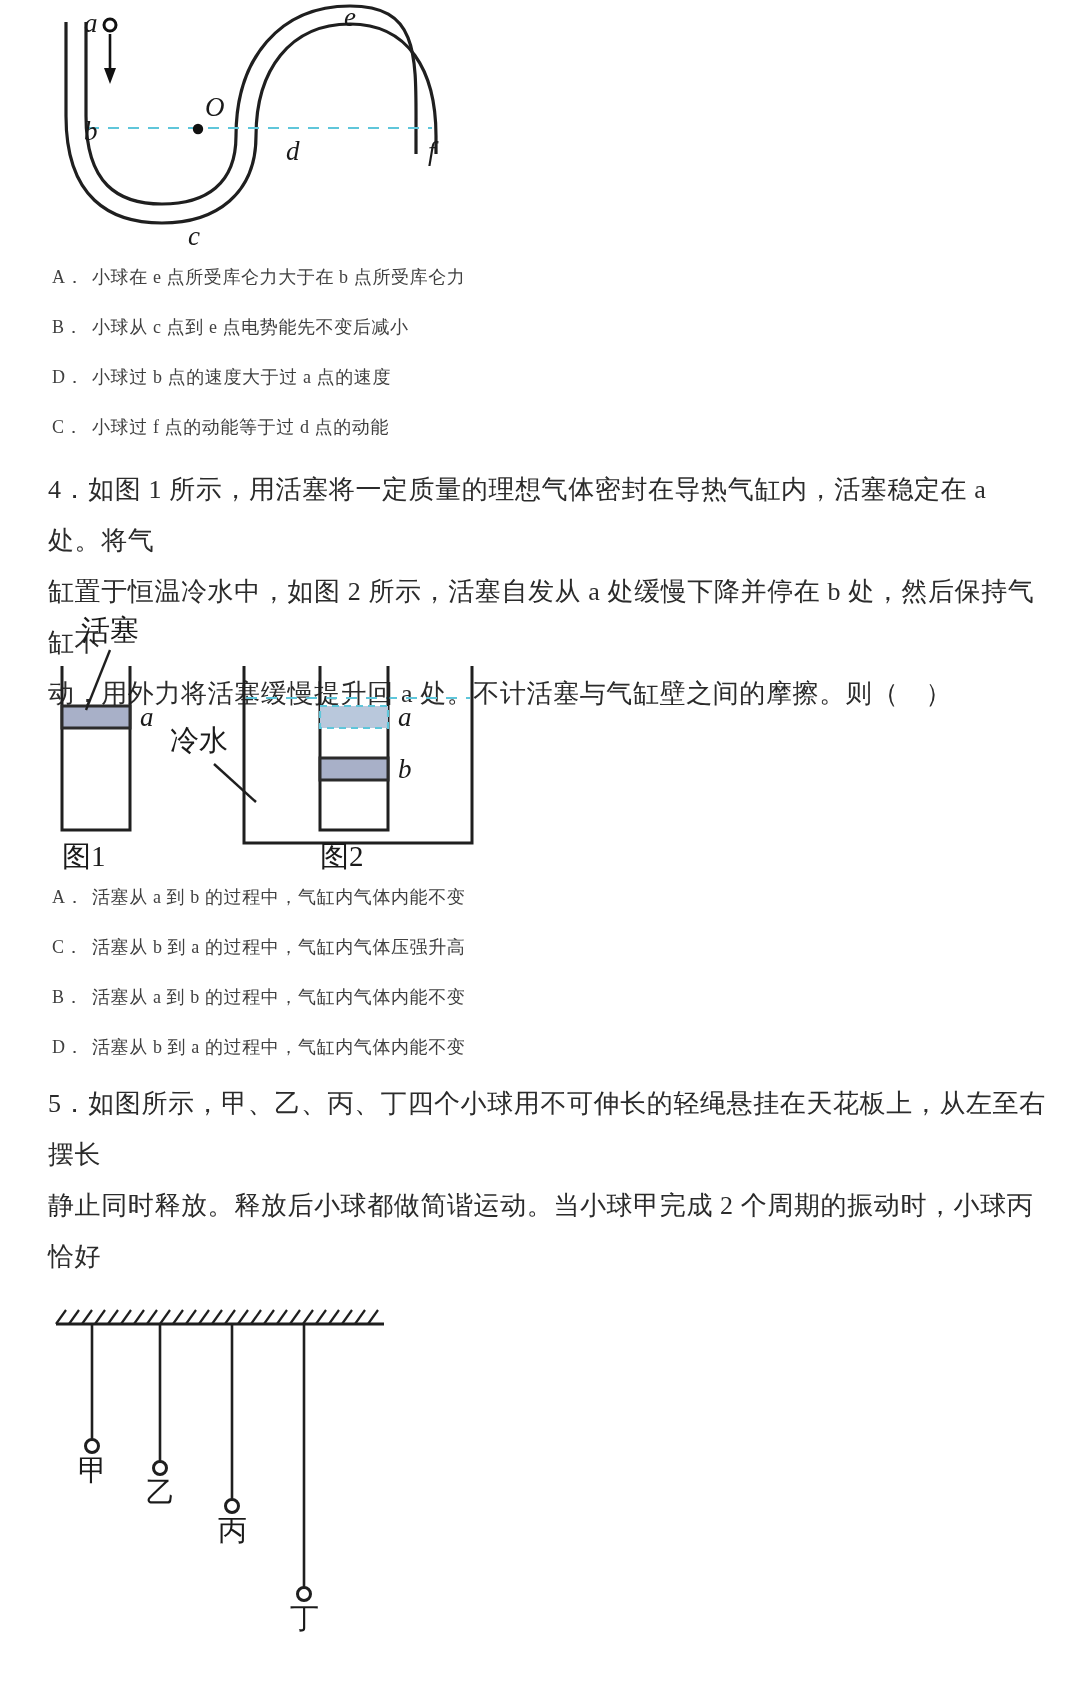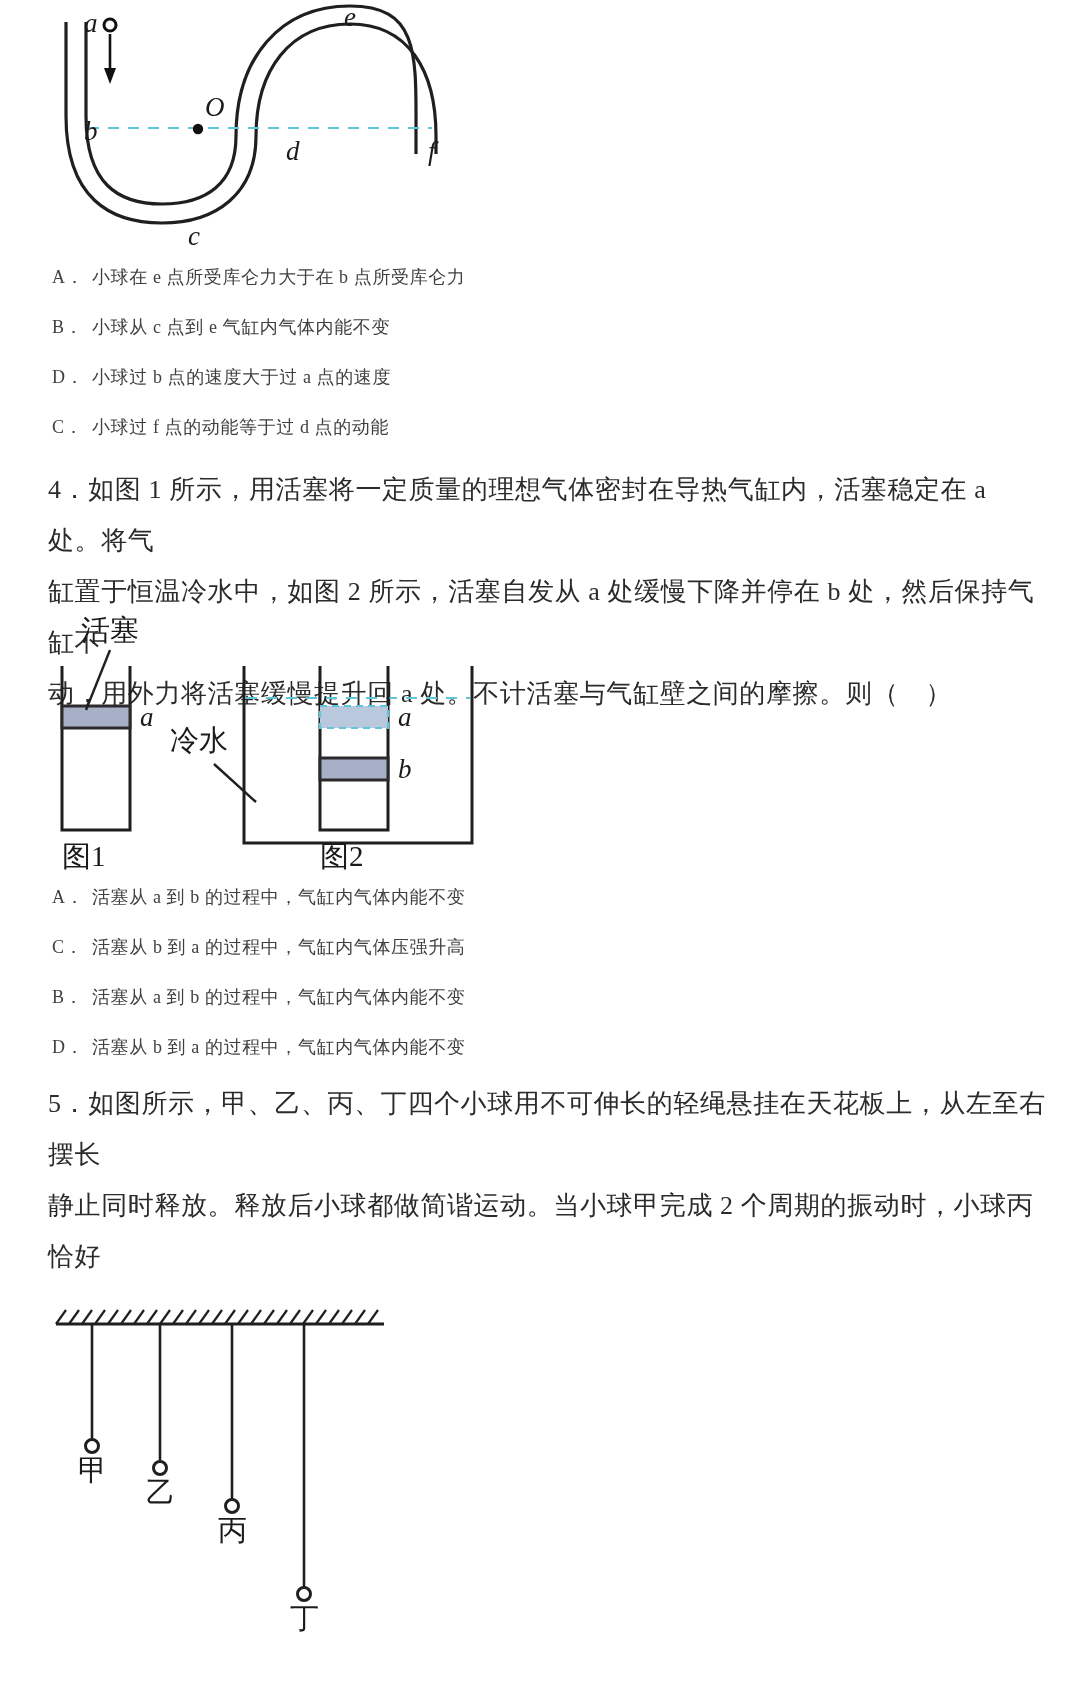--- a/index.html
+++ b/index.html
@@ -92,21 +92,21 @@
       <text class="lbl-it" x="304" y="18">e</text>
       <text class="lbl-it" x="388" y="152">f</text>
     </svg>
   </div>
 
   <div class="opts-q3">
     <div class="opt opt-row">
       <span class="opt-label">A．</span><span>小球在 e 点所受库仑力大于在 b 点所受库仑力</span>
     </div>
     <div class="opt opt-row">
-      <span class="opt-label">B．</span><span>小球从 c 点到 e 气缸内气体内能不变</span>
+      <span class="opt-label">B．</span><span>小球从 c 点到 e 点电势能先不变后减小</span>
     </div>
     <div class="opt opt-row">
       <span class="opt-label">D．</span><span>小球过 b 点的速度大于过 a 点的速度</span>
     </div>
     <div class="opt opt-row">
       <span class="opt-label">C．</span><span>小球过 f 点的动能等于过 d 点的动能</span>
     </div>
   </div>
 
   <div class="q4-stem">

